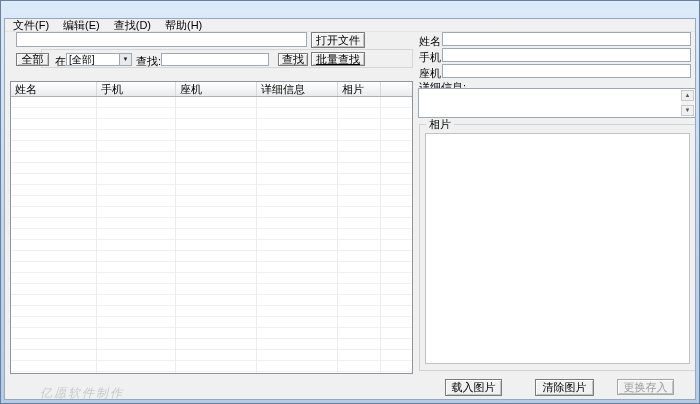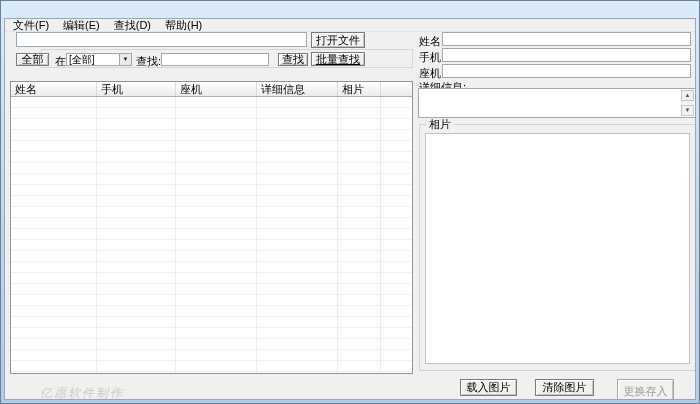--- a/index.html
+++ b/index.html
@@ -150,20 +150,20 @@
         <div class="sbtn up">▲</div>
         <div class="sbtn down">▼</div>
       </div>
     </div>
 
     <div class="groupbox">
       <div class="gb-label">相片</div>
       <div class="photo-area"></div>
     </div>
 
-    <div class="btn" style="left:455px; top:360px; width:57px; height:17px;text-align:center;">载入图片</div>
+    <div class="btn" style="left:440px; top:360px; width:57px; height:17px;text-align:center;">载入图片</div>
     <div class="btn" style="left:530px; top:360px; width:59px; height:17px;">清除图片</div>
-    <div class="btn disabled" style="left:612px; top:360px; width:57px; height:25px;">更换存入</div>
+    <div class="btn disabled" style="left:612px; top:360px; width:57px; height:16px;">更换存入</div>
 
     <div class="watermark">亿愿软件制作</div>
 
   </div>
 </div>
 
 </body></html>

